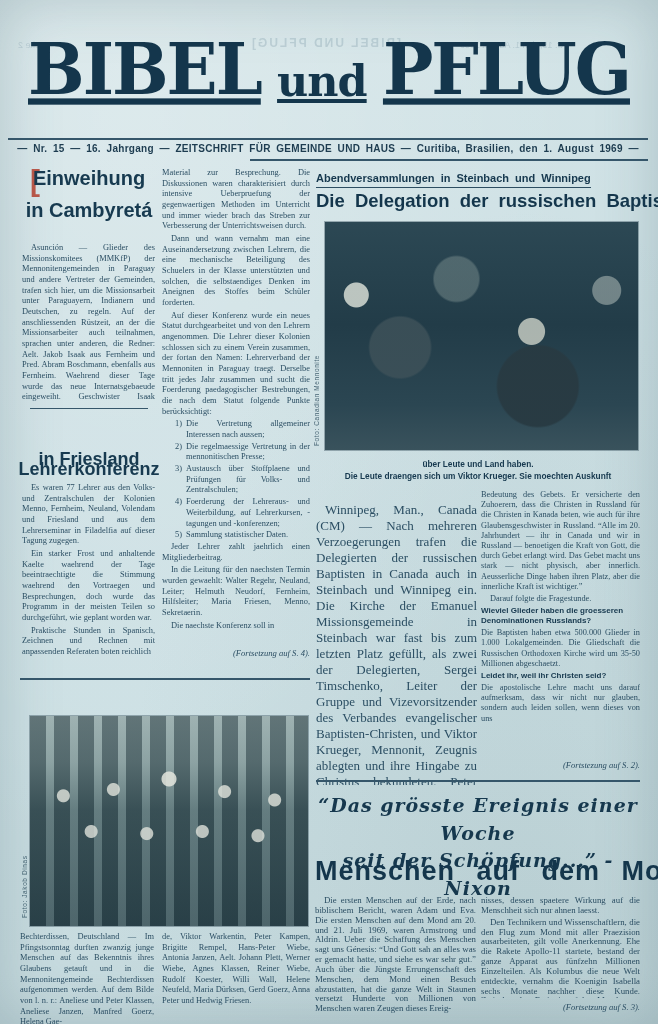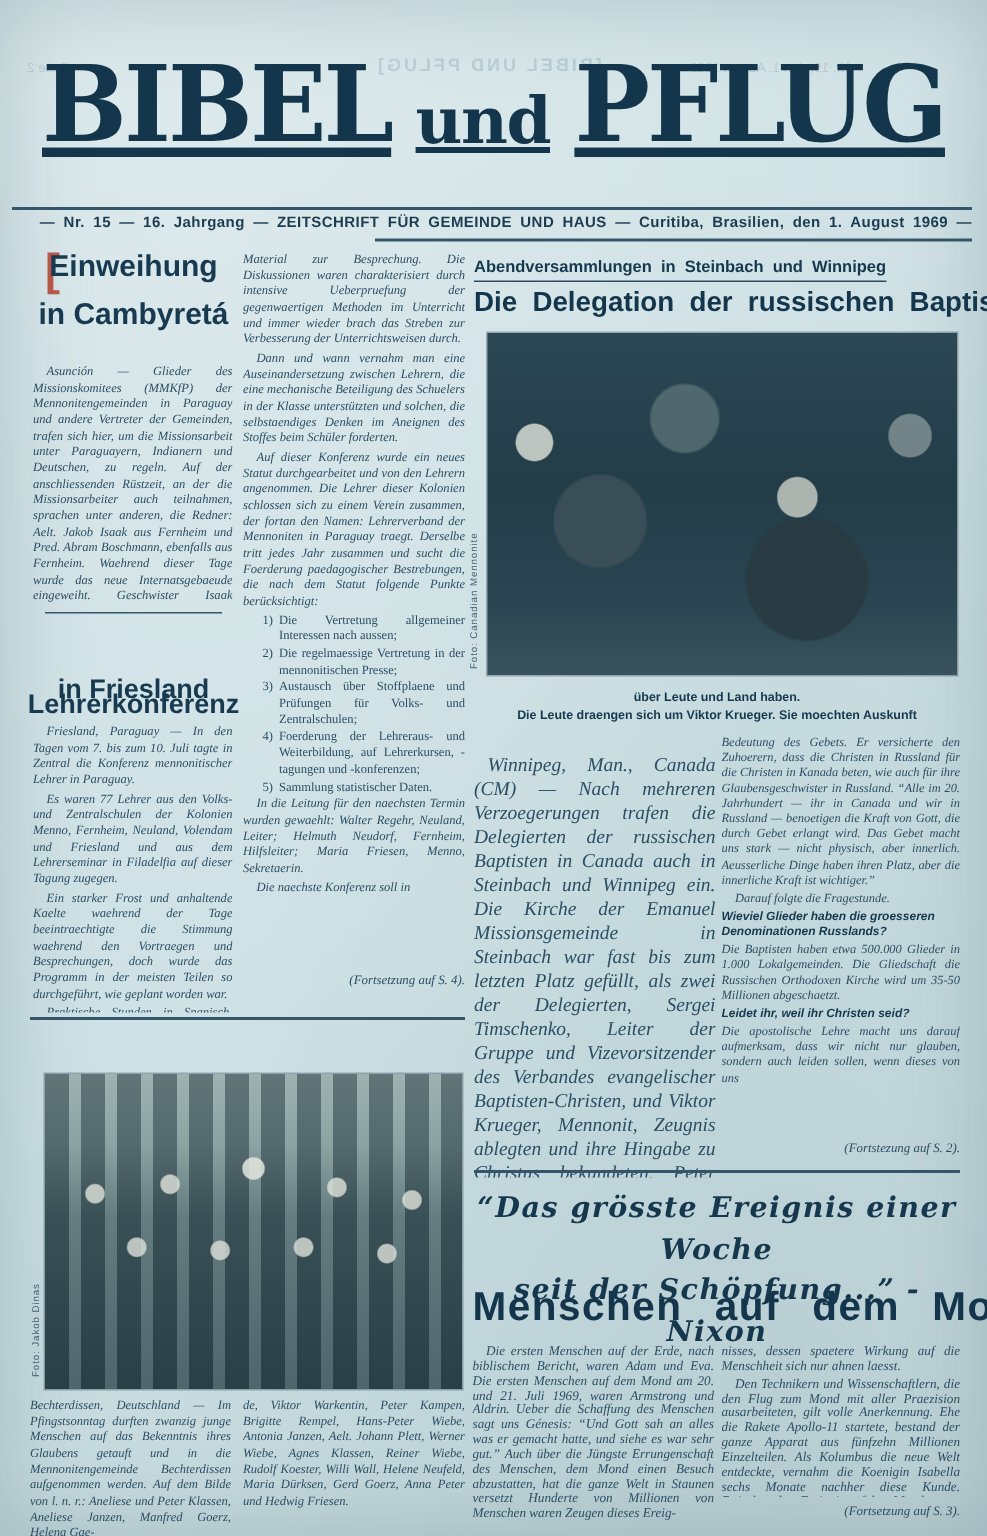--- a/index.html
+++ b/index.html
@@ -14,34 +14,34 @@
   }
   .abs { position:absolute; }
   .rule { position:absolute; background:#35566a; }
   .ghost { position:absolute; transform:scaleX(-1); opacity:.26; color:#69899a;
            filter:blur(.3px); font-family:"Liberation Sans",sans-serif; white-space:nowrap; }
   
   .masthead { position:absolute; left:28px; right:28px; top:36px; display:flex;
               justify-content:space-between; align-items:flex-end; color:#14364c;text-decoration:underline; }
   .mast-big { font:900 67px/1 "DejaVu Serif", serif; letter-spacing:-2px; transform:scaleY(1.05); }
   .mast-small { font:900 43px/1 "DejaVu Serif", serif; letter-spacing:-1px; }
-  .dateline { position:absolute; left:8px; right:10px; top:141px; text-align:right;
+  .dateline { position:absolute; left:8px; right:10px; top:141px; text-align:center;
               font:700 10px/16px "Liberation Sans",sans-serif; color:#1d3c50;
               letter-spacing:.3px; word-spacing:2.5px; white-space:nowrap; }
   
   .h-brush { font-family:"Liberation Sans",sans-serif; font-weight:700; color:#173a50;
              text-align:center; line-height:1; }
   .kicker { font:700 11px/1.2 "Liberation Sans",sans-serif; color:#16384e;
             border-bottom:1.5px solid #2c4d61; display:inline-block; padding-bottom:2px;
             word-spacing:3px; }
   .headline { font-family:"Liberation Sans",sans-serif; font-weight:700; color:#14364c; }
   
   .col { position:absolute; text-align:justify; overflow:hidden;
          font-size:8.4px; line-height:1.27; color:#2b4e63; }
-  .col p { margin:0 0 2px; text-indent:9px;font-style:italic; }
+  .col p { margin:0 0 2px; text-indent:9px; }
   .col p.noind { text-indent:0; }
   .li { display:flex; margin:0 0 1px 6px; }
   .li .num { flex:none; width:14px; text-align:right; margin-right:4px; }
   .li .txt { flex:1; text-align:justify; }
   .subhead { font:700 8px/1.25 "Liberation Sans",sans-serif; color:#16384e;
              margin:4px 0 1px; text-align:left; text-indent:0 !important; }
   .more { position:absolute; text-align:right; font:italic 8.6px "Liberation Serif",serif;
           color:#2b4e63; }
   
   .photo { position:absolute; overflow:hidden; box-shadow:0 0 0 1px rgba(30,55,70,.35); }
@@ -79,21 +79,20 @@
   <div class="abs h-brush" style="left:22px; top:200px; width:134px; font-size:20px;">in Cambyretá</div>
   <div class="col" style="left:22px; top:243px; width:133px; height:160px;">
     <p>Asunción — Glieder des Missionskomitees (MMKfP) der Mennonitengemeinden in Paraguay und andere Vertreter der Gemeinden, trafen sich hier, um die Missionsarbeit unter Paraguayern, Indianern und Deutschen, zu regeln. Auf der anschliessenden Rüstzeit, an der die Missionsarbeiter auch teilnahmen, sprachen unter anderen, die Redner: Aelt. Jakob Isaak aus Fernheim und Pred. Abram Boschmann, ebenfalls aus Fernheim. Waehrend dieser Tage wurde das neue Internatsgebaeude eingeweiht. Geschwister Isaak Thiessen stehen der Arbeit in Cambyretá vor.</p>
   </div>
 
   <div class="rule" style="left:30px; top:408px; width:118px; height:1px;"></div>
 
   <div class="abs h-brush" style="left:18px; top:420px; width:142px; font-size:18px;margin-top:40px;">Lehrerkonferenz</div>
   <div class="abs h-brush" style="left:18px; top:450px; width:142px; font-size:18px;">in Friesland</div>
   <div class="col" style="left:22px; top:483px; width:133px; height:192px;">
-    <p>Friesland, Paraguay — In den Tagen vom 7. bis zum 10. Juli tagte in Zentral die Konferenz mennonitischer Lehrer in Paraguay.</p>
     <p>Es waren 77 Lehrer aus den Volks- und Zentralschulen der Kolonien Menno, Fernheim, Neuland, Volendam und Friesland und aus dem Lehrerseminar in Filadelfia auf dieser Tagung zugegen.</p>
     <p>Ein starker Frost und anhaltende Kaelte waehrend der Tage beeintraechtigte die Stimmung waehrend den Vortraegen und Besprechungen, doch wurde das Programm in der meisten Teilen so durchgeführt, wie geplant worden war.</p>
     <p>Praktische Stunden in Spanisch, Zeichnen und Rechnen mit anpassenden Referaten boten reichlich</p>
   </div>
 
   <div class="col" style="left:162px; top:168px; width:148px; height:474px;">
     <p class="noind">Material zur Besprechung. Die Diskussionen waren charakterisiert durch intensive Ueberpruefung der gegenwaertigen Methoden im Unterricht und immer wieder brach das Streben zur Verbesserung der Unterrichtsweisen durch.</p>
     <p>Dann und wann vernahm man eine Auseinandersetzung zwischen Lehrern, die eine mechanische Beteiligung des Schuelers in der Klasse unterstützten und solchen, die selbstaendiges Denken im Aneignen des Stoffes beim Schüler forderten.</p>
     <p>Auf dieser Konferenz wurde ein neues Statut durchgearbeitet und von den Lehrern angenommen. Die Lehrer dieser Kolonien schlossen sich zu einem Verein zusammen, der fortan den Namen: Lehrerverband der Mennoniten in Paraguay traegt. Derselbe tritt jedes Jahr zusammen und sucht die Foerderung paedagogischer Bestrebungen, die nach dem Statut folgende Punkte berücksichtigt:</p>
     <div class="li">
@@ -109,20 +108,21 @@
         <span class="txt">Austausch über Stoffplaene und Prüfungen für Volks- und Zentralschulen;</span>
       </div>
     <div class="li">
         <span class="num">4)</span>
         <span class="txt">Foerderung der Lehreraus- und Weiterbildung, auf Lehrerkursen, -tagungen und -konferenzen;</span>
       </div>
     <div class="li">
         <span class="num">5)</span>
         <span class="txt">Sammlung statistischer Daten.</span>
       </div>
+    <p>Jeder Lehrer zahlt jaehrlich einen Mitgliederbeitrag.</p>
     <p>In die Leitung für den naechsten Termin wurden gewaehlt: Walter Regehr, Neuland, Leiter; Helmuth Neudorf, Fernheim, Hilfsleiter; Maria Friesen, Menno, Sekretaerin.</p>
     <p>Die naechste Konferenz soll in</p>
   </div>
   <div class="more" style="left:162px; top:648px; width:148px;">(Fortsetzung auf S. 4).</div>
 
   <div class="abs" style="left:316px; top:168px;">
     <span class="kicker">Abendversammlungen in Steinbach und Winnipeg</span>
   </div>
   <div class="abs headline" style="left:316px; top:190px; width:326px; font-size:18.5px; word-spacing:5px; white-space:nowrap;">Die Delegation der russischen Baptisten</div>
 

